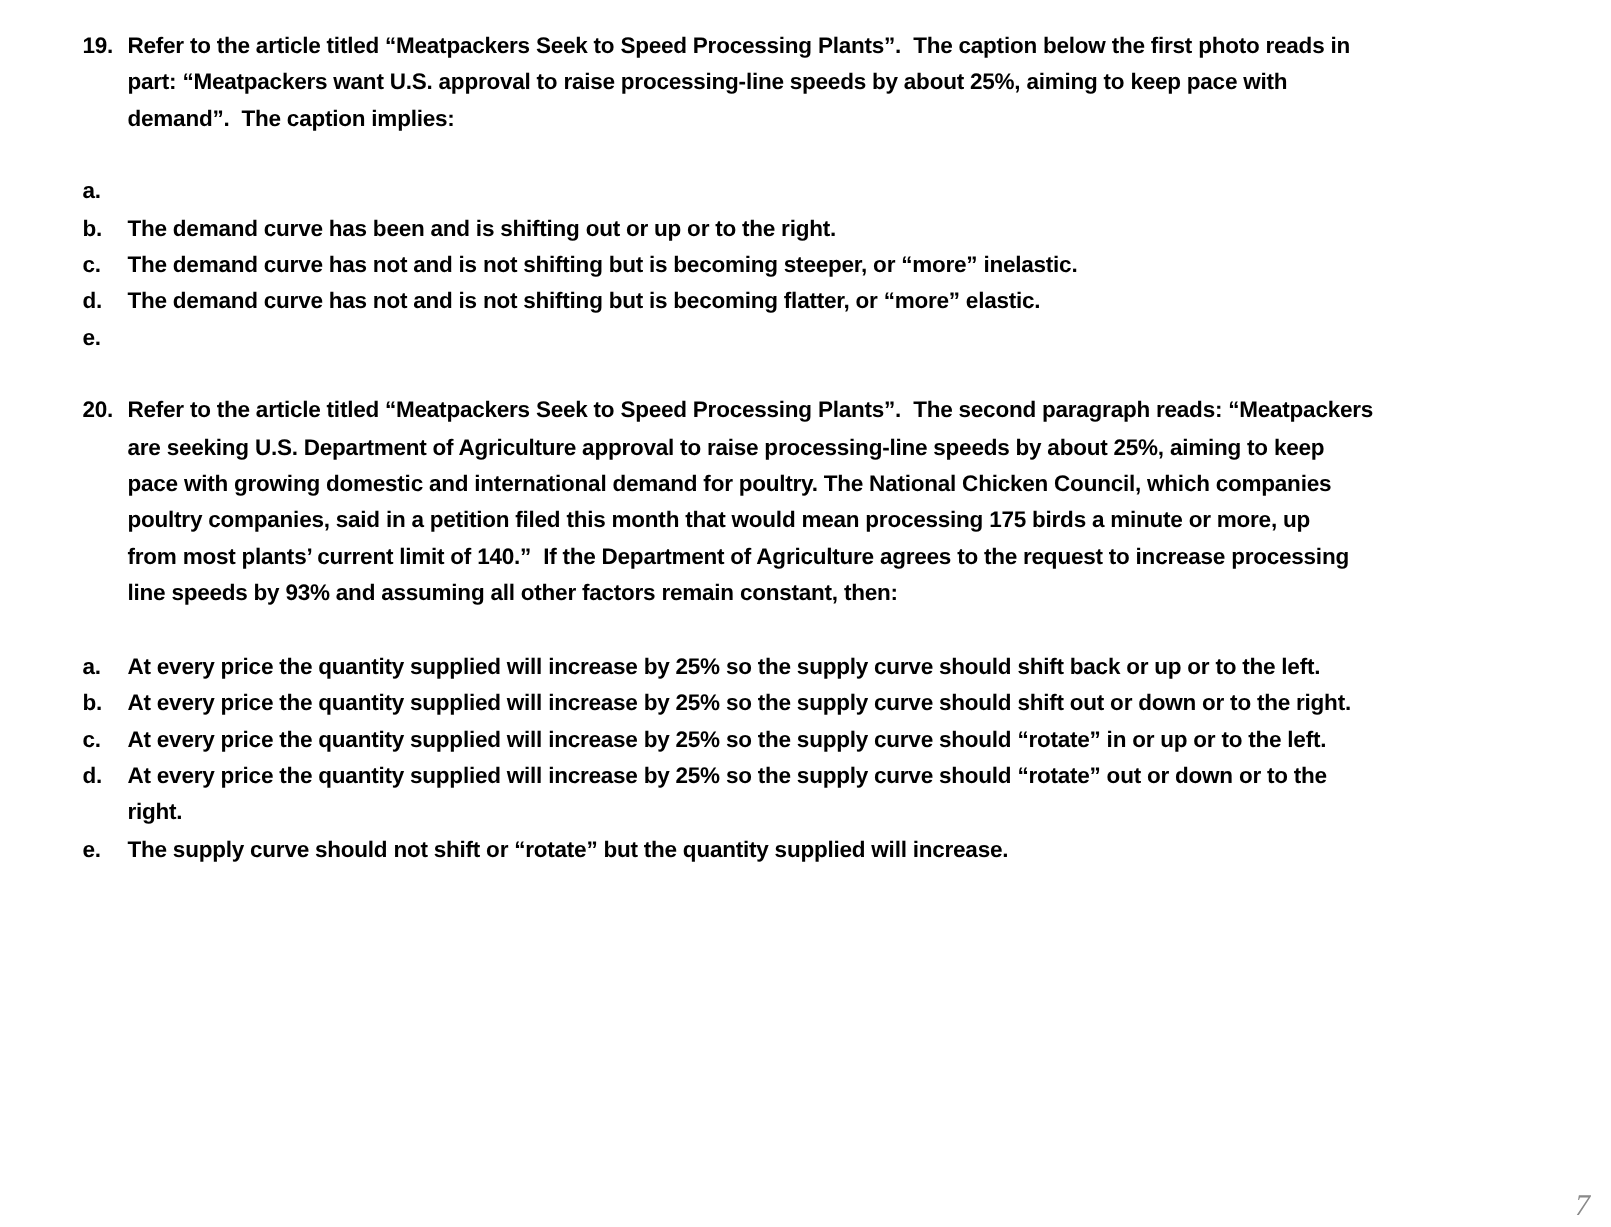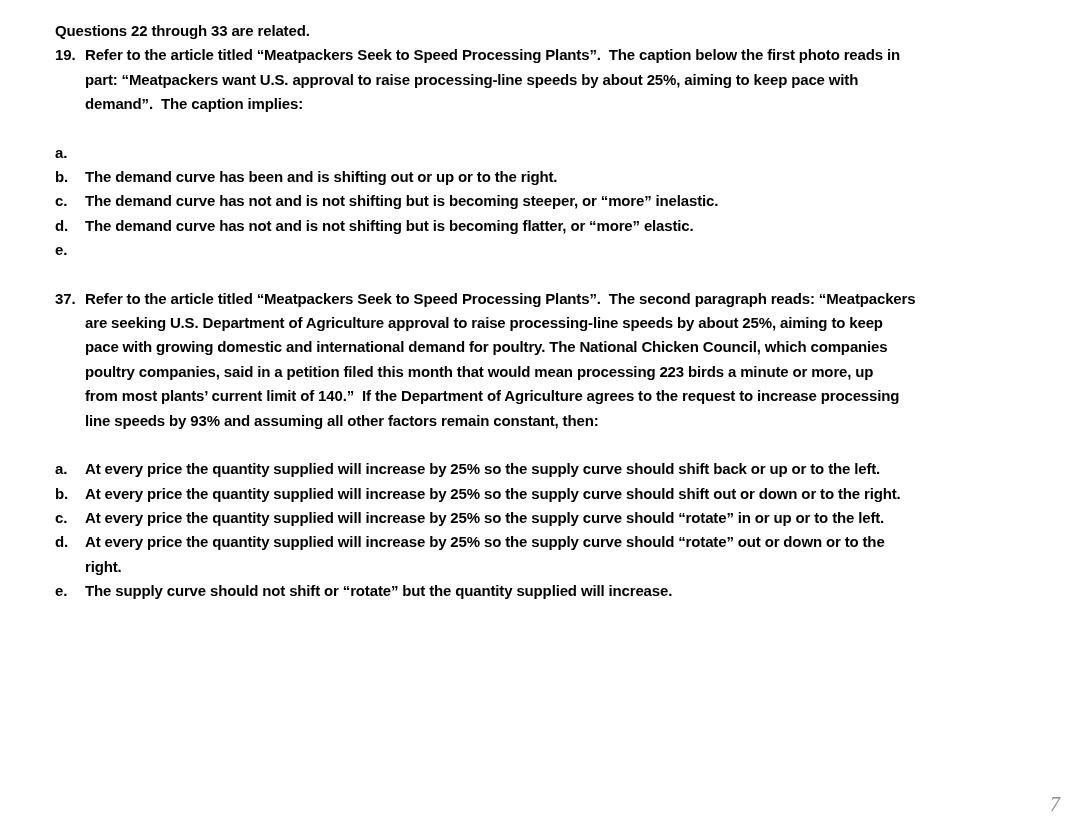--- a/index.html
+++ b/index.html
@@ -31,23 +31,20 @@
     color: #8a8a8a;
     letter-spacing: 0;
   }
 </style>
 </head>
 <body>
 
 <div class="page">
   <div class="content">
 
-    <div class="line-row">
-      <span class="txt">Questions 22 through 33 are related.</span>
-    </div>
 
     <div class="line-row">
       <span class="num">19.</span>
       <span class="txt">Refer to the article titled “Meatpackers Seek to Speed Processing Plants”.  The caption below the first photo reads in</span>
     </div>
     <div class="line-row">
       <span class="num"></span>
       <span class="txt">part: “Meatpackers want U.S. approval to raise processing-line speeds by about 25%, aiming to keep pace with</span>
     </div>
     <div class="line-row">
@@ -72,34 +69,34 @@
       <span class="num">d.</span>
       <span class="txt">The demand curve has not and is not shifting but is becoming flatter, or “more” elastic.</span>
     </div>
     <div class="line-row">
       <span class="num">e.</span>
     </div>
 
     <div class="blank"></div>
 
     <div class="line-row">
-      <span class="num">37.</span>
+      <span class="num">20.</span>
       <span class="txt">Refer to the article titled “Meatpackers Seek to Speed Processing Plants”.  The second paragraph reads: “Meatpackers</span>
     </div>
     <div class="line-row">
       <span class="num"></span>
       <span class="txt">are seeking U.S. Department of Agriculture approval to raise processing-line speeds by about 25%, aiming to keep</span>
     </div>
     <div class="line-row">
       <span class="num"></span>
       <span class="txt">pace with growing domestic and international demand for poultry. The National Chicken Council, which companies</span>
     </div>
     <div class="line-row">
       <span class="num"></span>
-      <span class="txt">poultry companies, said in a petition filed this month that would mean processing 223 birds a minute or more, up</span>
+      <span class="txt">poultry companies, said in a petition filed this month that would mean processing 175 birds a minute or more, up</span>
     </div>
     <div class="line-row">
       <span class="num"></span>
       <span class="txt">from most plants’ current limit of 140.”  If the Department of Agriculture agrees to the request to increase processing</span>
     </div>
     <div class="line-row">
       <span class="num"></span>
       <span class="txt">line speeds by 93% and assuming all other factors remain constant, then:</span>
     </div>
 

